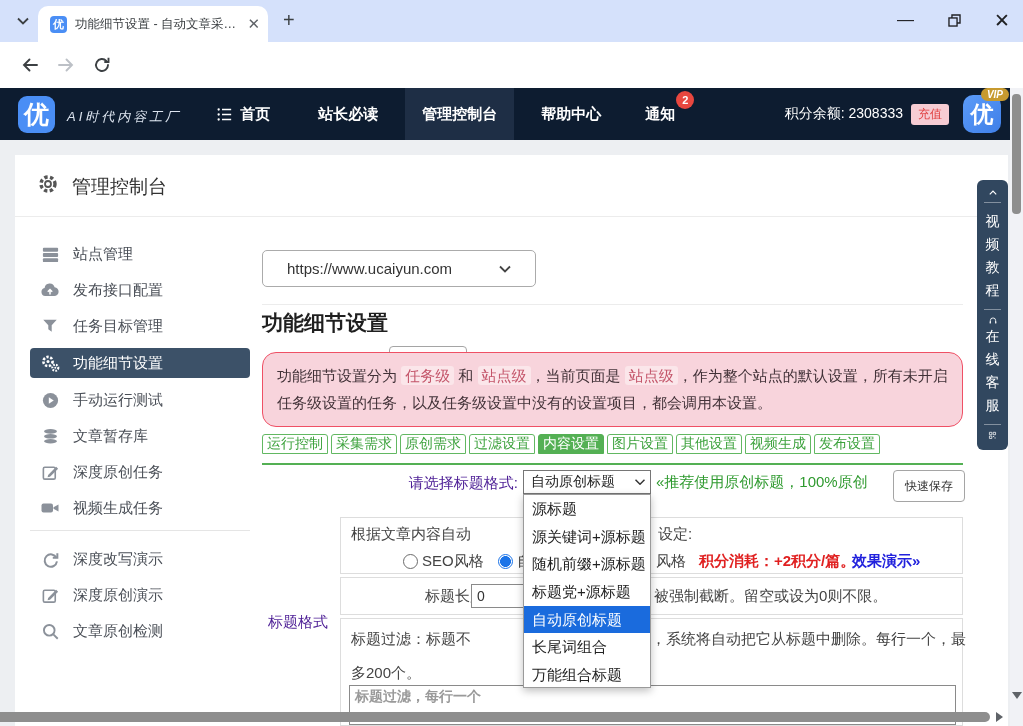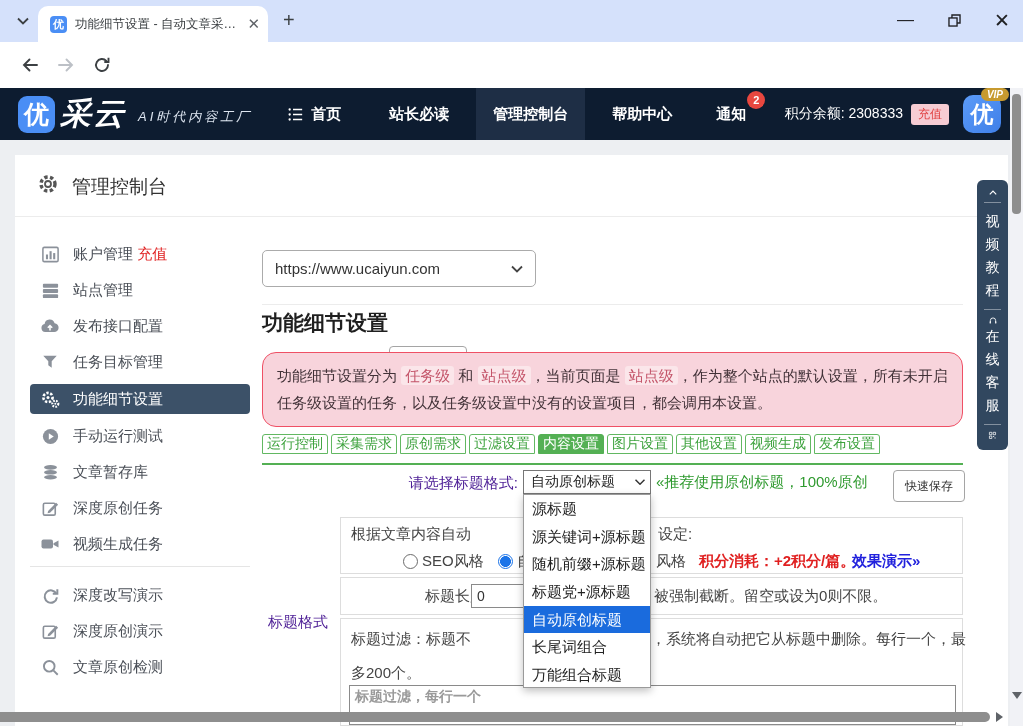--- a/index.html
+++ b/index.html
@@ -34,21 +34,21 @@
   .pagetitle{font-size:19px;color:#333;}
   .hdiv{background:#ececec;height:1px;}
   
   .sideitem{width:220px;height:28px;display:flex;align-items:center;color:#4a4f57;font-size:15px;cursor:pointer;border-radius:4px;margin-bottom:8px;}
   .sideitem .sic{width:20px;height:20px;margin-left:10px;flex:0 0 auto;display:flex;align-items:center;justify-content:center;}
   .sideitem .slabel{margin-left:13px;white-space:nowrap;}
   .sideitem.active{background:#3c5168;color:#fff;height:30px;}
   .red{color:#e02020;}
   .sidediv{width:220px;height:1px;background:#e5e5e5;margin:6px 0 14px 0;}
   
-  .select1{left:262px;top:250px;width:274px;height:37px;border:1px solid #ababab;border-radius:5px;background:#fff;display:flex;align-items:center;justify-content:space-between;padding:0 12px;box-sizing:border-box;font-size:15px;color:#333;cursor:pointer;}
+  .select1{left:262px;top:250px;width:274px;height:37px;border:1px solid #ababab;border-radius:5px;background:#fff;display:flex;align-items:center;justify-content:space-between;padding:0 24px;box-sizing:border-box;font-size:15px;color:#333;cursor:pointer;}
   .h1{left:262px;top:309px;font-size:21px;font-weight:600;color:#1f1f1f;}
   .btn-outline{border:1px solid #a5a5a5;border-radius:4px;background:#fff;font-size:12px;color:#333;display:flex;align-items:center;justify-content:center;cursor:pointer;margin-top:36px;}
   .alert{left:262px;top:352px;width:701px;height:75px;box-sizing:border-box;background:#f8d4dc;border:1px solid #ef5065;border-radius:14px;padding:9px 14px;font-size:15px;line-height:27px;color:#423238;}
   .alert .hl{background:#fbe6ea;color:#c4556a;border-radius:3px;padding:1px 4px;}
   .tabsrow{left:262px;top:434px;display:flex;gap:3px;}
   .gtab{width:66px;height:20px;box-sizing:border-box;border:1px solid #62b862;background:#fff;color:#3da23d;font-size:14px;display:flex;align-items:center;justify-content:center;border-radius:3px 3px 0 0;cursor:pointer;}
   .gtab.active{background:#54b054;border-color:#54b054;color:#fff;}
   .greenline{left:262px;top:463px;width:701px;height:2px;background:#54b054;}
   .formlabel{font-size:15px;color:#4c1d95;}
   .select2{left:523px;top:470px;width:128px;height:24px;box-sizing:border-box;border:1px solid #767676;background:#fff;display:flex;align-items:center;justify-content:space-between;padding:0 5px 0 7px;font-size:14px;color:#222;cursor:pointer;}
@@ -119,21 +119,20 @@
     </div>
     <svg class="abs" style="left:908px;top:54px;cursor:pointer" width="21" height="21" viewBox="0 0 20 20">
         <path d="M10 2.3l2.4 4.9 5.3.7-3.9 3.7.95 5.3L10 14.4l-4.75 2.5.95-5.3L2.3 7.9l5.3-.7z" fill="none" stroke="#5f6368" stroke-width="1.5"></path>
       </svg>
     <div class="abs profile">井</div>
     <div class="abs" style="left:999px;top:51px;color:#5f6368;font-size:15px;line-height:8px;cursor:pointer">•<br>•<br>•</div>
   </div>
 
   <div class="abs navbar">
     <div class="logobadge">优</div>
-    <div class="logoname">采云</div>
     <div class="tagline">AI时代内容工厂</div>
     <div class="navitem" style="margin-left:18px">
       <svg style="margin-right:7px" width="17" height="15" viewBox="0 0 20 18">
           <path d="M7 3h11M7 9h11M7 15h11" stroke="#fff" stroke-width="2"></path>
           <circle cx="3" cy="3" r="1.4" fill="#fff"></circle>
           <circle cx="3" cy="9" r="1.4" fill="#fff"></circle>
           <circle cx="3" cy="15" r="1.4" fill="#fff"></circle>
         </svg>
       <span>首页</span>
     </div>
@@ -165,31 +164,20 @@
       <circle cx="11" cy="11" r="7" fill="none" stroke="#555" stroke-width="3.4" stroke-dasharray="3.4 2.4"></circle>
       <circle cx="11" cy="11" r="3" fill="none" stroke="#555" stroke-width="1.8"></circle>
     </svg>
   <div class="abs pagetitle" style="left:72px;top:174px">管理控制台</div>
   <div class="abs hdiv" style="left:15px;top:216px;width:993px"></div>
 
   <div class="abs" style="left:30px;top:240px">
     <div class="sideitem">
       <span class="sic">
           <svg width="19" height="19" viewBox="0 0 20 20">
-            <rect x="2" y="2.5" width="16" height="15" rx="1.5" fill="none" stroke="#8b919a" stroke-width="1.6"></rect>
-            <rect x="5.2" y="10" width="2.2" height="5" fill="#8b919a"></rect>
-            <rect x="9" y="6.5" width="2.2" height="8.5" fill="#8b919a"></rect>
-            <rect x="12.8" y="8.5" width="2.2" height="6.5" fill="#8b919a"></rect>
-          </svg>
-        </span>
-      <span class="slabel"><span>账户管理</span> <span class="red">充值</span></span>
-    </div>
-    <div class="sideitem">
-      <span class="sic">
-          <svg width="19" height="19" viewBox="0 0 20 20">
             <rect x="2" y="3" width="16" height="4" rx="1" fill="#8b919a"></rect>
             <rect x="2" y="8.5" width="16" height="4" rx="1" fill="#8b919a"></rect>
             <rect x="2" y="14" width="16" height="4" rx="1" fill="#8b919a"></rect>
           </svg>
         </span>
       <span class="slabel">站点管理</span>
     </div>
     <div class="sideitem">
       <span class="sic">
           <svg width="20" height="20" viewBox="0 0 20 20">

